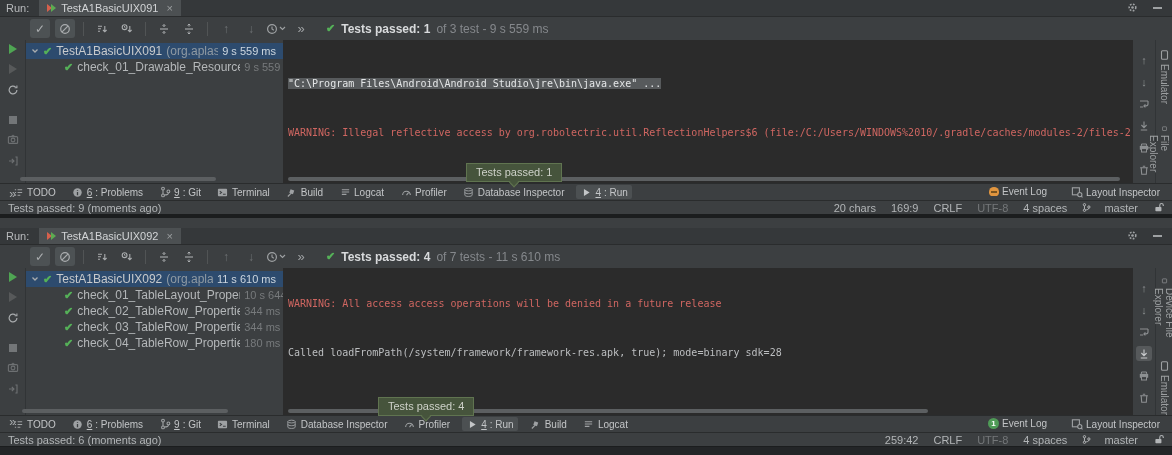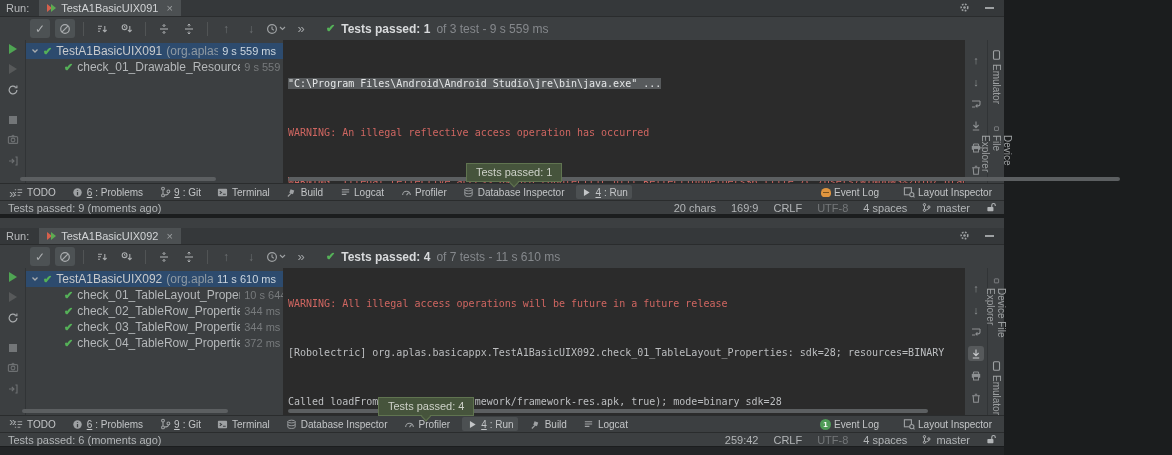--- a/index.html
+++ b/index.html
@@ -1,18 +1,18 @@
 <!DOCTYPE html>
 <html><head>
 <meta charset="utf-8">
 <style>
   *{box-sizing:border-box;margin:0;padding:0}
   html,body{width:1172px;height:455px;overflow:hidden;background:#1b1d1e;
     font-family:"Liberation Sans",sans-serif;}
-  .screen{position:relative;width:1004px;height:455px}
+  .screen{position:relative;width:1172px;height:455px}
   .panel{position:relative;width:100%;background:#3c3f41;display:flex;flex-direction:column;color:#bbbdbf}
   .p0{height:214px}.p1{height:237px}
   .divider{height:4px;background:#1b1d1e}
   .toppad{height:10px;flex:0 0 auto}
   .botstrip{height:9px;background:#232527;border-top:1px solid #1b1d1e;flex:0 0 auto}
 
   
   .tabrow{height:17px;flex:0 0 auto;display:flex;align-items:stretch;background:#35383a;border-bottom:1px solid #2a2c2d;position:relative}
   .runlabel{font-size:11px;color:#b8babc;padding:2px 10px 0 6px}
   .tab{display:flex;align-items:center;gap:5px;background:#4c5052;padding:0 8px;font-size:11px;color:#d2d4d6}
@@ -69,30 +69,30 @@
   .ric.on{background:#56595b;color:#c9cbcd}
   .redge{flex:0 0 17px;background:#3c3f41;border-left:1px solid #313436;display:flex;flex-direction:column;align-items:center;gap:22px;padding-top:10px}
   .vlabel{writing-mode:vertical-rl;font-size:10px;color:#9da0a2;display:inline-flex;align-items:center;gap:4px;cursor:pointer}
 
   
   .botbar{height:17px;flex:0 0 auto;display:flex;align-items:center;gap:8px;padding:0 8px;font-size:10px;border-top:1px solid #2a2c2d;color:#c3c5c7;white-space:nowrap}
   .bitem{display:inline-flex;align-items:center;gap:3px;padding:1px 4px;border-radius:2px;cursor:pointer}
   .bitem.active{background:#4c5052}
   .mn{text-decoration:underline}
   .bico{display:inline-flex;align-items:center;justify-content:center;width:12px;height:12px}
-  .brt{margin-left:auto;display:flex;gap:16px;align-items:center}
+  .brt{margin-left:auto;display:flex;gap:16px;align-items:flex-start}
   .badge{width:11px;height:11px;border-radius:50%;background:#4f9b57;color:#fff;font-size:8px;line-height:11px;text-align:center;font-weight:bold}
   .balloon{width:10px;height:9px;background:#e0953f;border-radius:50% 50% 40% 40%;position:relative;display:inline-block}
   .balloon:after{content:"";position:absolute;left:2px;right:2px;top:4px;height:1.5px;background:#7a5420}
 
   
   .statusrow{height:14px;flex:0 0 auto;display:flex;align-items:center;font-size:11px;color:#b2b5b7;padding:0 8px;border-top:1px solid #2a2c2d;white-space:nowrap}
   .srt{margin-left:auto;display:flex;gap:15px;align-items:center}
   .dimtxt{color:#747779}
-  .branchwrap,.lockwrap{display:inline-flex;align-items:center;gap:5px}
+  .branchwrap,.lockwrap{display:inline-flex;align-items:center;gap:13px}
 
   .hthumb{position:absolute;height:4px;border-radius:2px;background:#5c5f61;z-index:3}
   .tooltip{position:absolute;background:#46543c;border:1px solid #607450;color:#ced1c9;font-size:11px;padding:2px 9px 3px;z-index:6;white-space:nowrap}
   .notch{position:absolute;left:50%;bottom:-4.5px;width:7px;height:7px;background:#46543c;border-right:1px solid #607450;border-bottom:1px solid #607450;transform:translateX(-50%) rotate(45deg)}
   svg{display:block}
 </style>
 </head>
 <body>
 
 <div class="screen">
@@ -222,21 +222,20 @@
       </div>
       <div class="trow child">
         <span class="chk">✔</span>
         <span class="tname">check_01_Drawable_Resources</span>
         <span class="tdur">9 s 559 ms</span>
       </div>
     </div>
 
     <div class="console">
       <div class="cl"><span class="sel">"C:\Program Files\Android\Android Studio\jre\bin\java.exe" ...</span></div>
-      <div class="cl err">WARNING: An illegal reflective access operation has occurred</div>
       <div class="cl err">WARNING: Illegal reflective access by org.robolectric.util.ReflectionHelpers$6 (file:/C:/Users/WINDOWS%2010/.gradle/caches/modules-2/files-2.</div>
       
       
       
       
       
     </div>
 
     <div class="rstrip">
       <span class="ric">↑</span>
@@ -554,27 +553,26 @@
         <span class="tdur">344 ms</span>
       </div>
       <div class="trow child">
         <span class="chk">✔</span>
         <span class="tname">check_03_TableRow_Properties</span>
         <span class="tdur">344 ms</span>
       </div>
       <div class="trow child">
         <span class="chk">✔</span>
         <span class="tname">check_04_TableRow_Properties</span>
-        <span class="tdur">372 ms</span>
+        <span class="tdur">180 ms</span>
       </div>
     </div>
 
     <div class="console">
-      <div class="cl err">WARNING: All illegal access operations will be future in a future release</div>
-      <div class="cl">[Robolectric] org.aplas.basicappx.TestA1BasicUIX092.check_01_TableLayout_Properties: sdk=28; resources=BINARY</div>
+      <div class="cl err">WARNING: All access access operations will be denied in a future release</div>
       <div class="cl">Called loadFromPath(/system/framework/framework-res.apk, true); mode=binary sdk=28</div>
       
       
       
       
       
     </div>
 
     <div class="rstrip">
       <span class="ric">↑</span>

